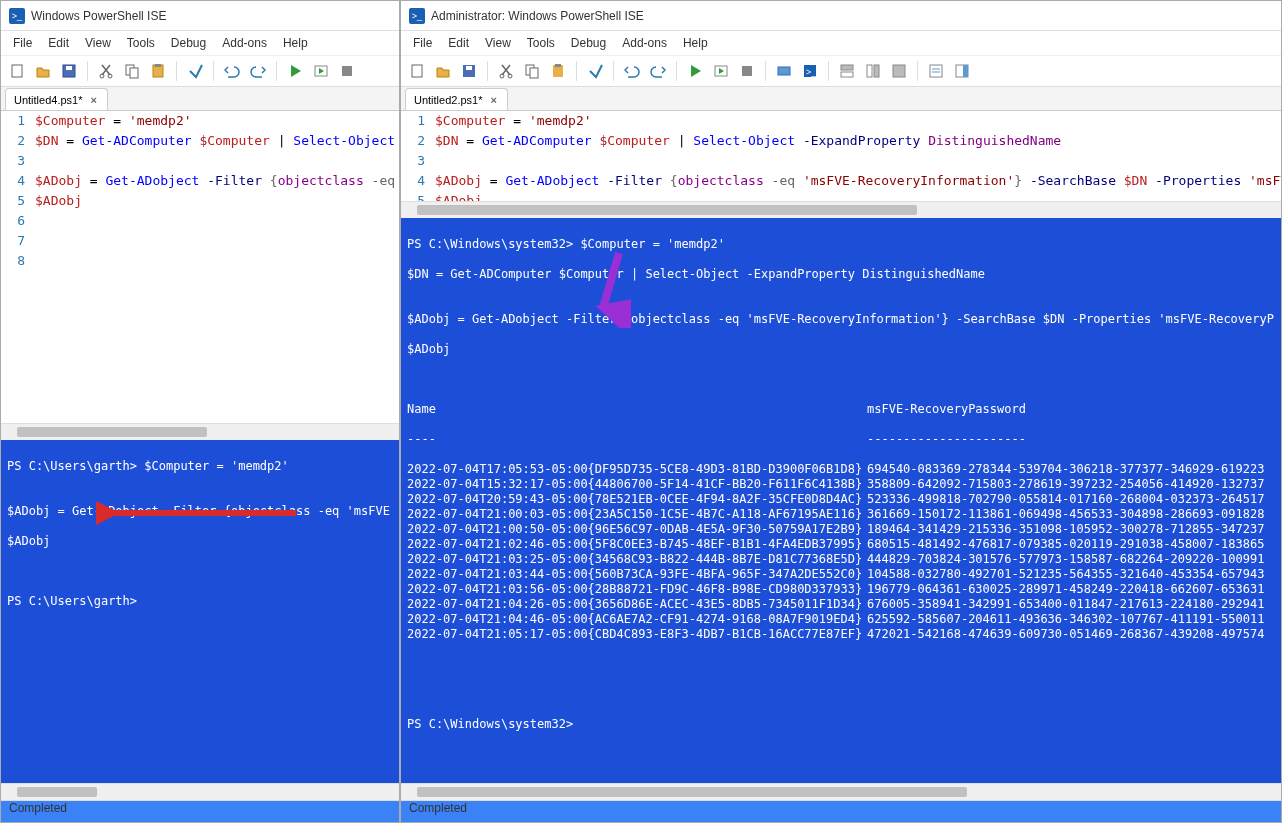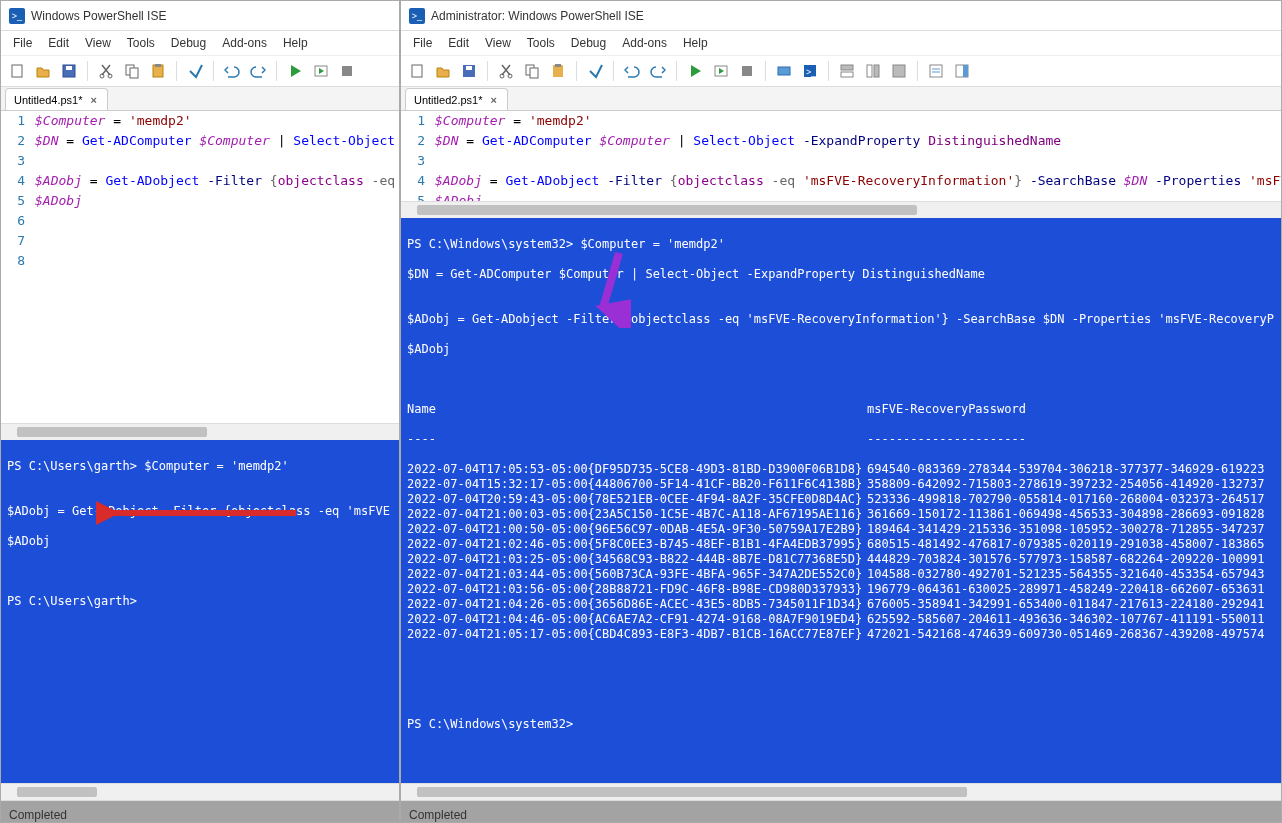--- a/index.html
+++ b/index.html
@@ -14,32 +14,32 @@
 .menubar .menuitem { padding: 2px 8px; font-size: 12px; color: #333; cursor: default; }
 .toolbar { height: 32px; display: flex; align-items: center; padding: 0 4px; background: #fff; border-top: 1px solid #eee; border-bottom: 1px solid #ddd; gap: 2px; }
 .tbtn { width: 24px; height: 24px; display: inline-flex; align-items: center; justify-content: center; cursor: default; border-radius: 2px; }
 .tsep { width: 1px; height: 20px; background: #ddd; margin: 0 4px; }
 .tabbar { height: 24px; background: #f4f4f4; display: flex; align-items: flex-end; padding: 0 4px; border-bottom: 1px solid #ccc; }
 .tab { background: #fff; border: 1px solid #ccc; border-bottom: none; border-radius: 4px 4px 0 0; padding: 2px 8px; font-size: 11px; display: flex; align-items: center; gap: 6px; height: 22px; margin-top: 2px; }
 .tab .close { color: #666; font-weight: bold; cursor: default; padding: 0 2px; }
 .editor { background: #fff; font-family: Consolas, monospace; font-size: 13px; line-height: 20px; display: flex; overflow: hidden; }
 .gutter { width: 30px; text-align: right; color: #2a7ab0; padding-right: 6px; user-select: none; background: #fff; }
 .code { flex: 1; white-space: pre; padding-left: 4px; overflow-x: hidden; }
-.tok-var { color: #a21caf; font-style: italic; }
+.tok-var { color: #b91c1c; }
 .tok-str { color: #8b0000; }
 .tok-cmd { color: #0000ff; }
 .tok-op  { color: #666; }
 .tok-param { color: #000080; }
 .tok-prop { color: #8b008b; }
 .tok-brace { color: #666; }
 .tok-class { color: #800080; }
 .console { background: #1d4ed8; color: #fff; font-family: Consolas, monospace; font-size: 12px; line-height: 15px; padding: 4px 6px; white-space: pre; overflow: hidden; flex: 1; position: relative; }
 .hscroll { height: 17px; background: #f0f0f0; border-top: 1px solid #ddd; display: flex; align-items: center; }
 .hscroll .thumb { background: #c1c1c1; height: 10px; border-radius: 2px; margin-left: 16px; }
-.statusbar { height: 22px; background: #a3a3a3; border-top: 1px solid #ddd; display: flex; align-items: flex-end; padding: 0 8px; font-size: 12px; color: #333; }
+.statusbar { height: 22px; background: #3b82f6; border-top: 1px solid #ddd; display: flex; align-items: flex-start; padding: 0 8px; font-size: 12px; color: #333; }
 .arrow-red { position: absolute; left: 100px; top: 492px; pointer-events: none; }
 svg { display: block; }
 </style>
 </head>
 <body>
 
 <div class="window left-window">
   <div class="titlebar">
     <span class="icon">&gt;_</span>
     <span class="title">Windows PowerShell ISE</span>

